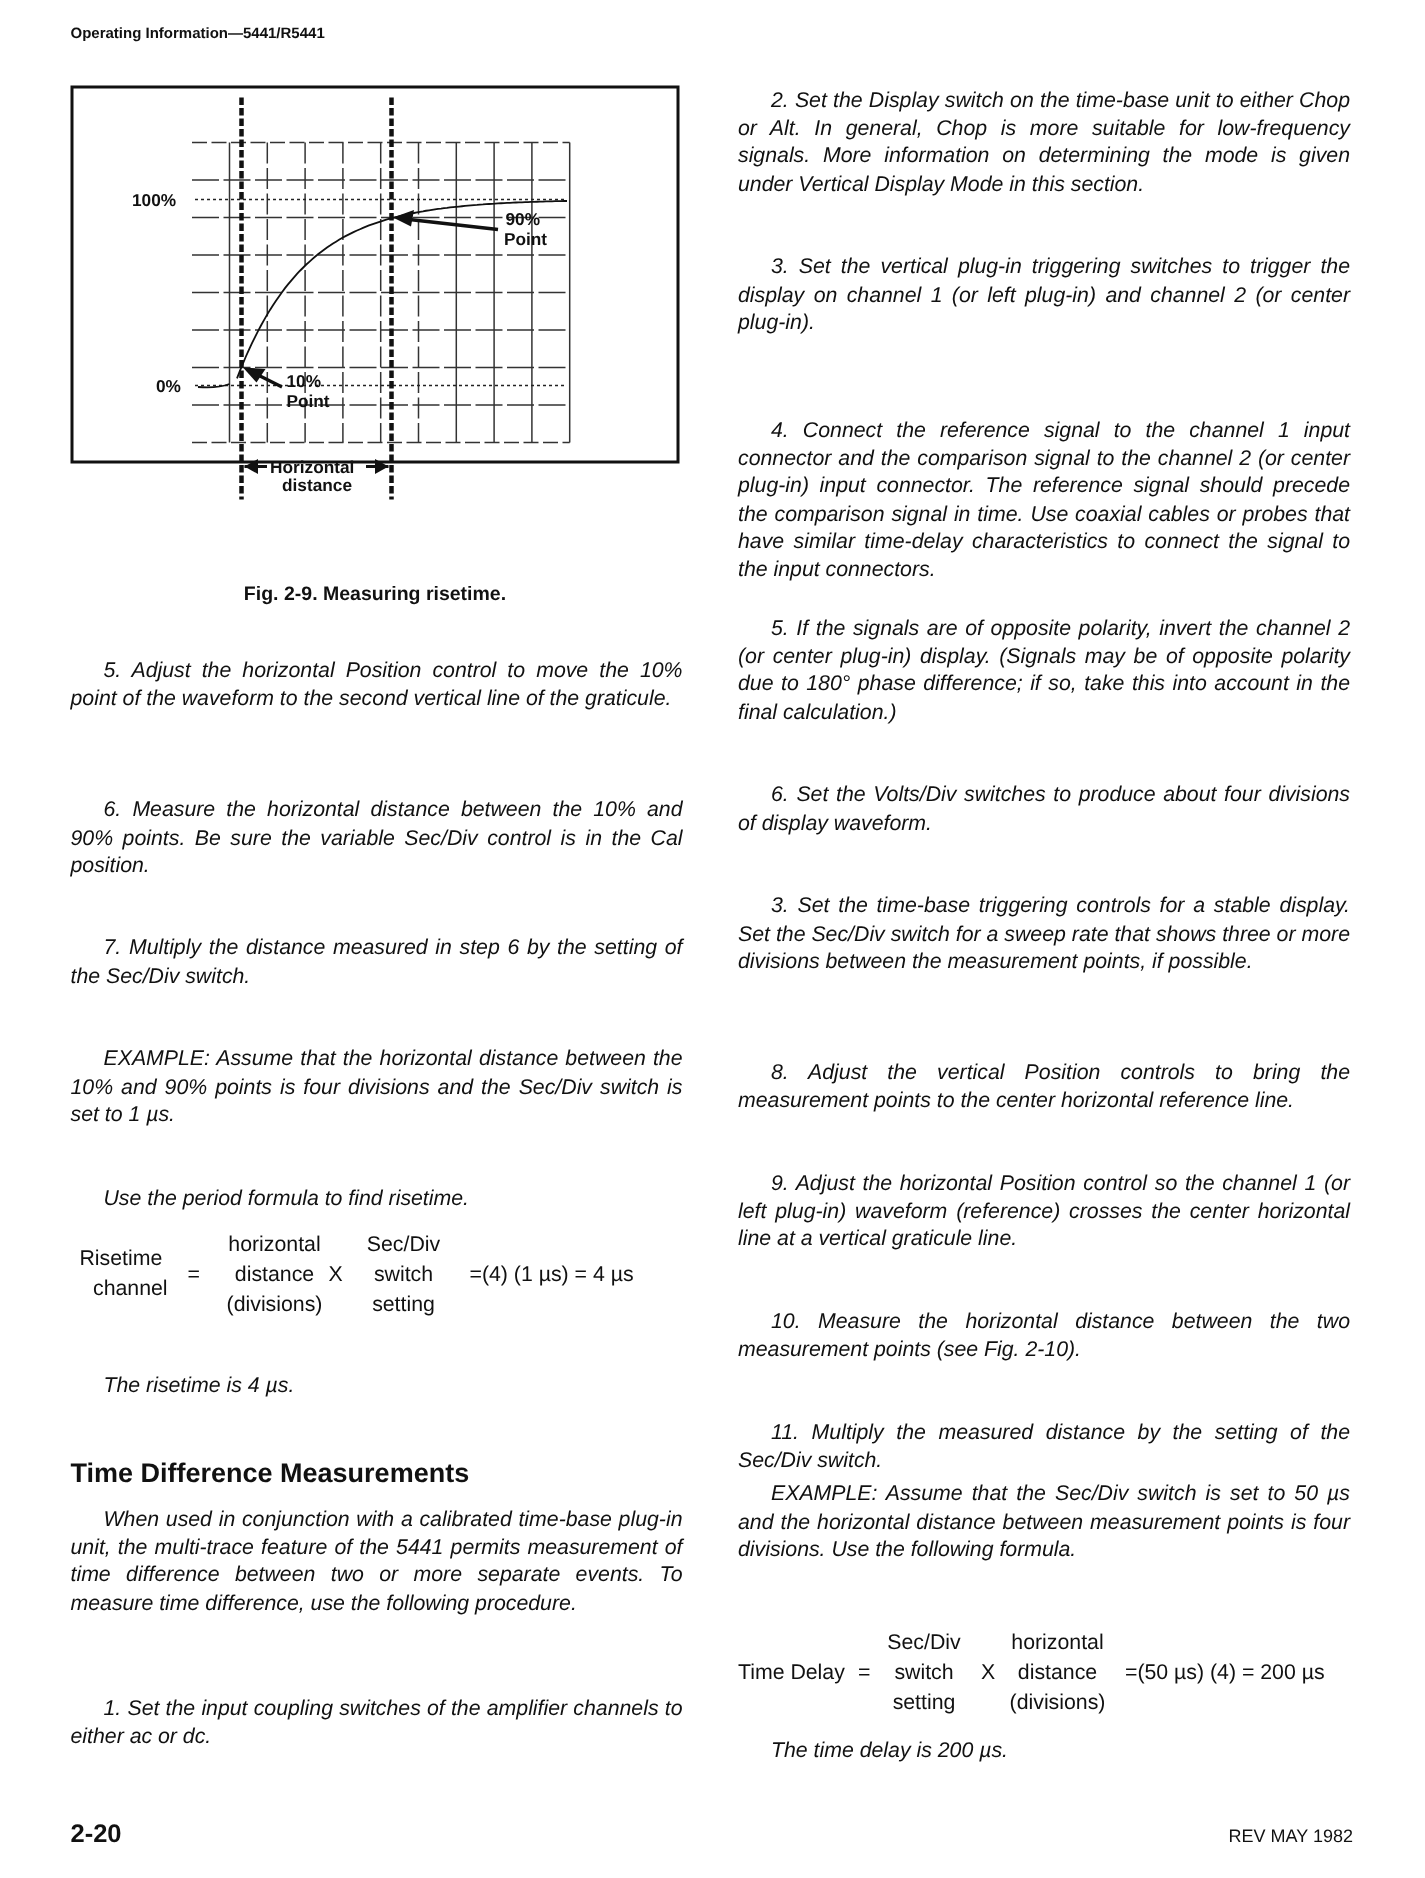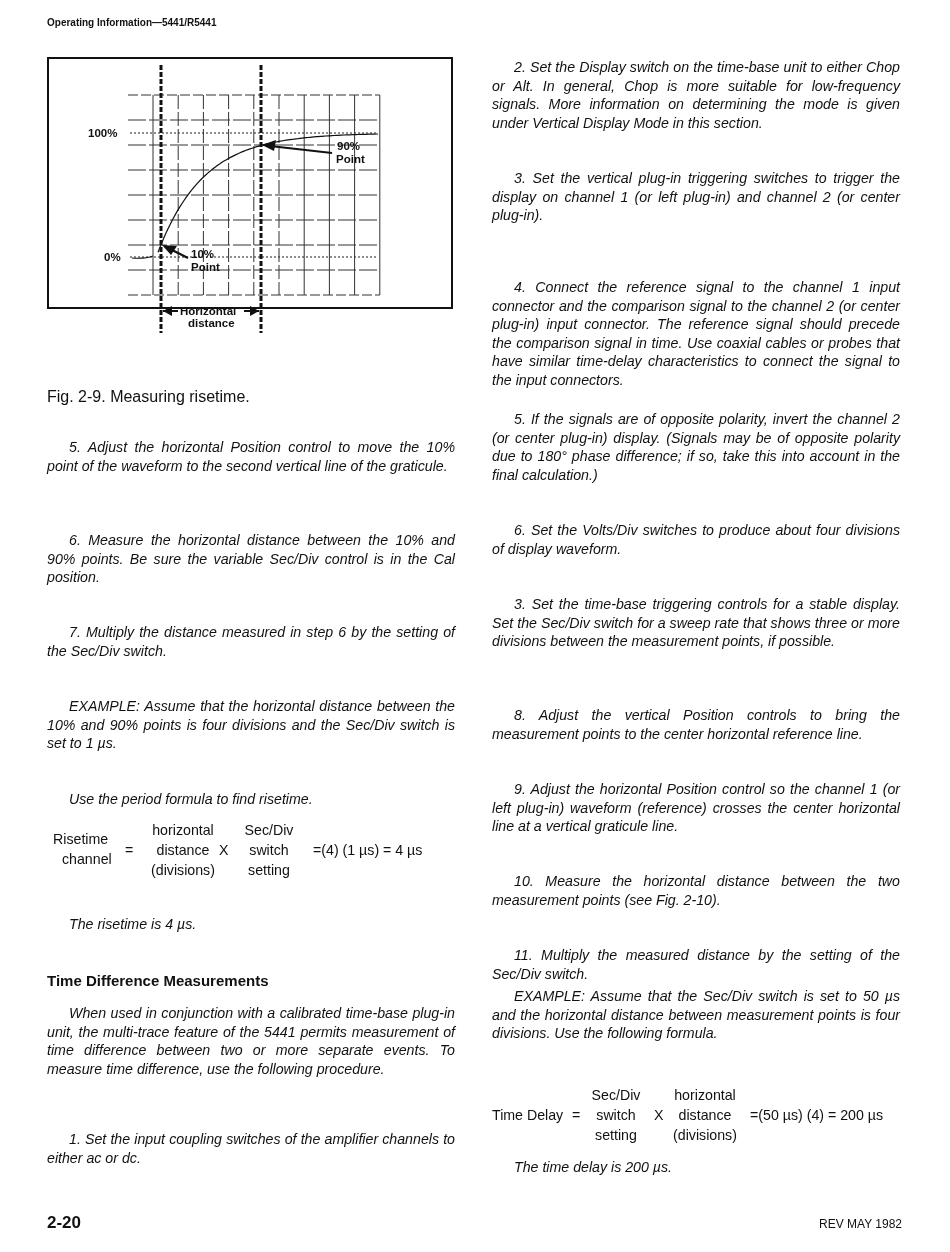--- a/index.html
+++ b/index.html
@@ -2,27 +2,27 @@
 <html><head>
 <meta charset="utf-8">
 <style>
   html, body { margin: 0; padding: 0; background: #ffffff; }
   body { width: 950px; height: 1252px; position: relative; overflow: hidden;
          font-family: "Liberation Sans", sans-serif; color: #111; }
   .header { position: absolute; left: 47px; top: 17px; font-weight: bold; font-size: 10px; }
   .figure-box { position: absolute; left: 47px; top: 57px; width: 406px; height: 252px;
                 border: 2px solid #111; box-sizing: border-box; }
   .figure-box svg { position: absolute; left: -2px; top: -2px; }
-  .caption { position: absolute; left: 47px; width: 406px; top: 388px; 
-             font-weight: normal; font-size: 16px; }
+  .caption { position: absolute; left: 47px; width: 406px; top: 388px; text-align: center;
+             font-weight: bold; font-size: 13px; }
   .col { position: absolute; width: 408px; font-size: 14.2px; line-height: 18.5px; }
   .col p { margin: 0; text-align: justify; text-indent: 22px; position: absolute; left: 0; width: 408px; font-style: italic; }
   .left { left: 47px; }
   .right { left: 492px; }
-  .section-heading { position: absolute; font-weight: bold; font-size: 15px; }
+  .section-heading { position: absolute; font-weight: bold; font-size: 18px; }
   .formula { position: absolute; font-size: 14.2px; line-height: 20px; }
   .formula .cell { position: absolute; text-align: center; white-space: nowrap; }
   .footer-left { position: absolute; left: 47px; top: 1213px; font-weight: bold; font-size: 17px; }
   .footer-right { position: absolute; right: 48px; top: 1217px; font-size: 12px; }
   .lbl { font-family: "Liberation Sans", sans-serif; font-weight: bold; font-size: 11.5px; fill: #111; }
 </style>
 </head>
 <body>
 
 <div class="header">Operating Information—5441/R5441</div>

